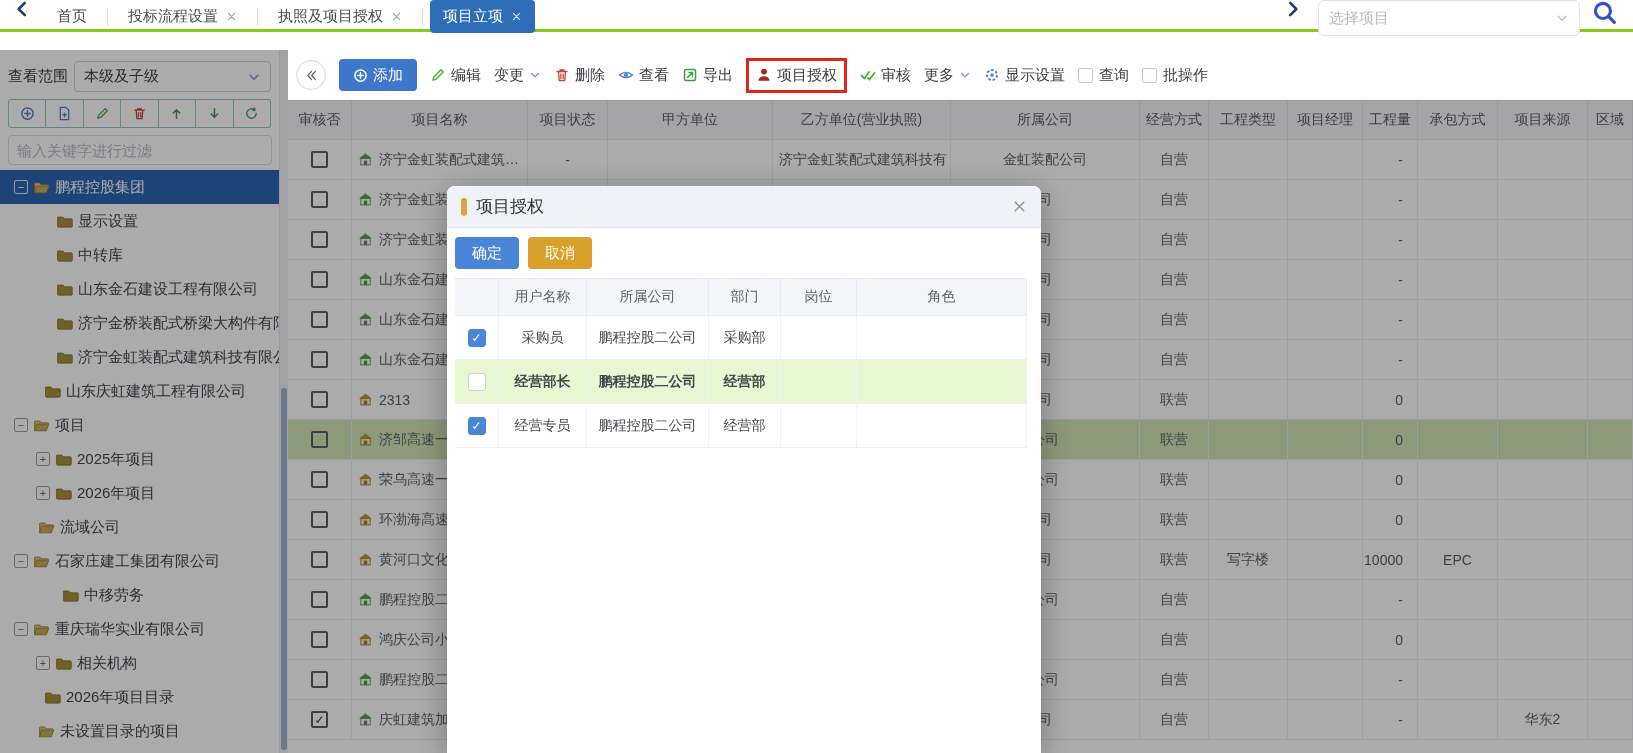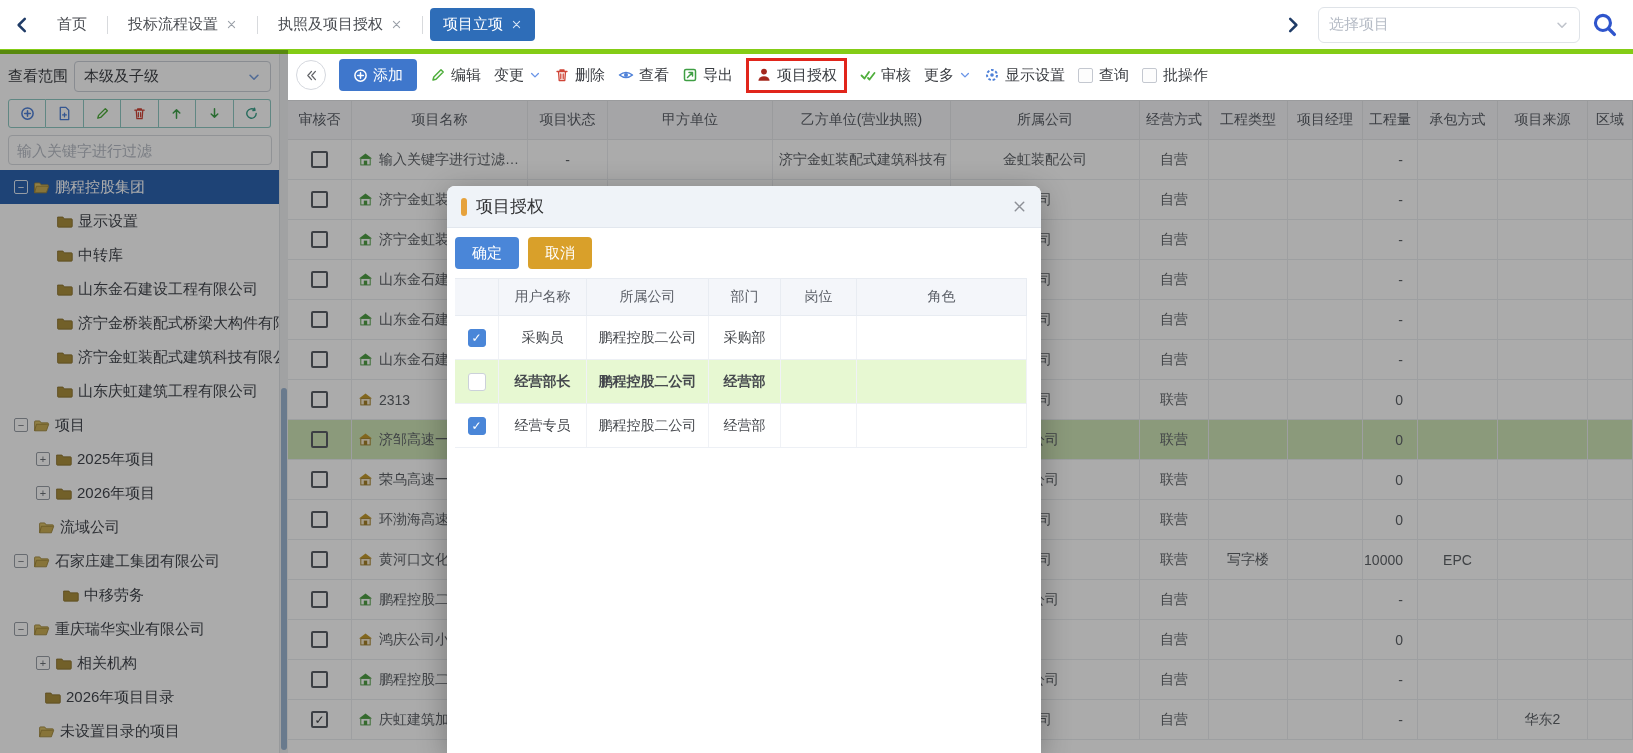--- a/index.html
+++ b/index.html
@@ -3,22 +3,22 @@
 <meta charset="utf-8">
 <style>
   * { margin:0; padding:0; box-sizing:border-box; }
   body { font-family:"Liberation Sans",sans-serif; background:#fff; }
   .screen { position:relative; width:1633px; height:753px; background:#fff; overflow:hidden; }
 
   .icn { display:inline-flex; width:16px; height:16px; flex:0 0 auto; }
   .icn svg { width:100%; height:100%; display:block; }
 
   
-  .topbar { position:absolute; left:0; top:0; right:0; height:54px; background:#fff;
-            border-bottom:5px solid #84cc16; display:flex; align-items:center; z-index:2; }
+  .topbar { position:absolute; left:0; top:0; right:0; height:32px; background:#fff;
+            border-bottom:3px solid #84cc16; display:flex; align-items:flex-start; z-index:2; }
   .nav-chev { width:18px; height:18px; color:#1f3b66; cursor:pointer; }
   .nav-chev.left { margin-left:13px; }
   .tabs { display:flex; align-items:center; margin-left:10px; }
   .tab { display:flex; align-items:center; gap:8px; padding:7px 13px; font-size:15px;
          color:#4a4d52; border-radius:4px; margin:0 3px; cursor:pointer; white-space:nowrap; }
   .tab.active { background:var(--active-tab-blue,#2e6db8); color:#fff; }
   .tab .ic-close { width:11px; height:11px; color:#9aa0a8; }
   .tab.active .ic-close { color:#d6e4f5; }
   .tab-sep { width:1px; height:18px; background:#d8dadd; margin:0 4px; }
   .top-spacer { flex:1; }
@@ -296,21 +296,21 @@
           <span>济宁金桥装配式桥梁大构件有限</span>
         </div>
         <div class="titem" style="padding-left:56px">
           <span class="icn ic-folder-closed">
             <svg viewBox="0 0 16 16" xmlns="http://www.w3.org/2000/svg">
               <path d="M1.5 3.8h5l1.3 1.7h6.7a.8.8 0 0 1 .8.8v6.2a.8.8 0 0 1-.8.8H2.3a.8.8 0 0 1-.8-.8z" fill="#ab8f3e" stroke="#8a7230" stroke-width=".8"></path>
             </svg>
           </span>
           <span>济宁金虹装配式建筑科技有限公</span>
         </div>
-        <div class="titem" style="padding-left:56px">
+        <div class="titem" style="padding-left:44px">
           <span class="icn ic-folder-closed">
             <svg viewBox="0 0 16 16" xmlns="http://www.w3.org/2000/svg">
               <path d="M1.5 3.8h5l1.3 1.7h6.7a.8.8 0 0 1 .8.8v6.2a.8.8 0 0 1-.8.8H2.3a.8.8 0 0 1-.8-.8z" fill="#ab8f3e" stroke="#8a7230" stroke-width=".8"></path>
             </svg>
           </span>
           <span>山东庆虹建筑工程有限公司</span>
         </div>
         <div class="titem" style="padding-left:14px">
           <span class="exp">−</span>
           <span class="icn ic-folder-open">
@@ -535,21 +535,21 @@
               <span class="rcb"></span>
             </div>
             <div class="gc cl" style="width:176px">
               <span class="icn ic-house-green">
                 <svg viewBox="0 0 16 16" xmlns="http://www.w3.org/2000/svg">
                   <polygon points="8,1.5 15,7 1,7" fill="#4f9e45"></polygon>
                   <rect x="3" y="7" width="10" height="6.8" fill="#fff" stroke="#4f9e45"></rect>
                   <rect x="6.2" y="9.2" width="3.6" height="4.6" fill="#4f9e45"></rect>
                 </svg>
               </span>
-              <span>输入关键字进行过滤…</span>
+              <span>济宁金虹装配式建筑…</span>
             </div>
             <div class="gc cc" style="width:80px">-</div>
             <div class="gc cl" style="width:165px"></div>
             <div class="gc cl" style="width:178px">济宁金虹装配式建筑科技有</div>
             <div class="gc cc" style="width:189px">金虹装配公司</div>
             <div class="gc cc" style="width:69px">自营</div>
             <div class="gc cc" style="width:79px"></div>
             <div class="gc cc" style="width:75px"></div>
             <div class="gc cr" style="width:55px">-</div>
             <div class="gc cc" style="width:80px"></div>

